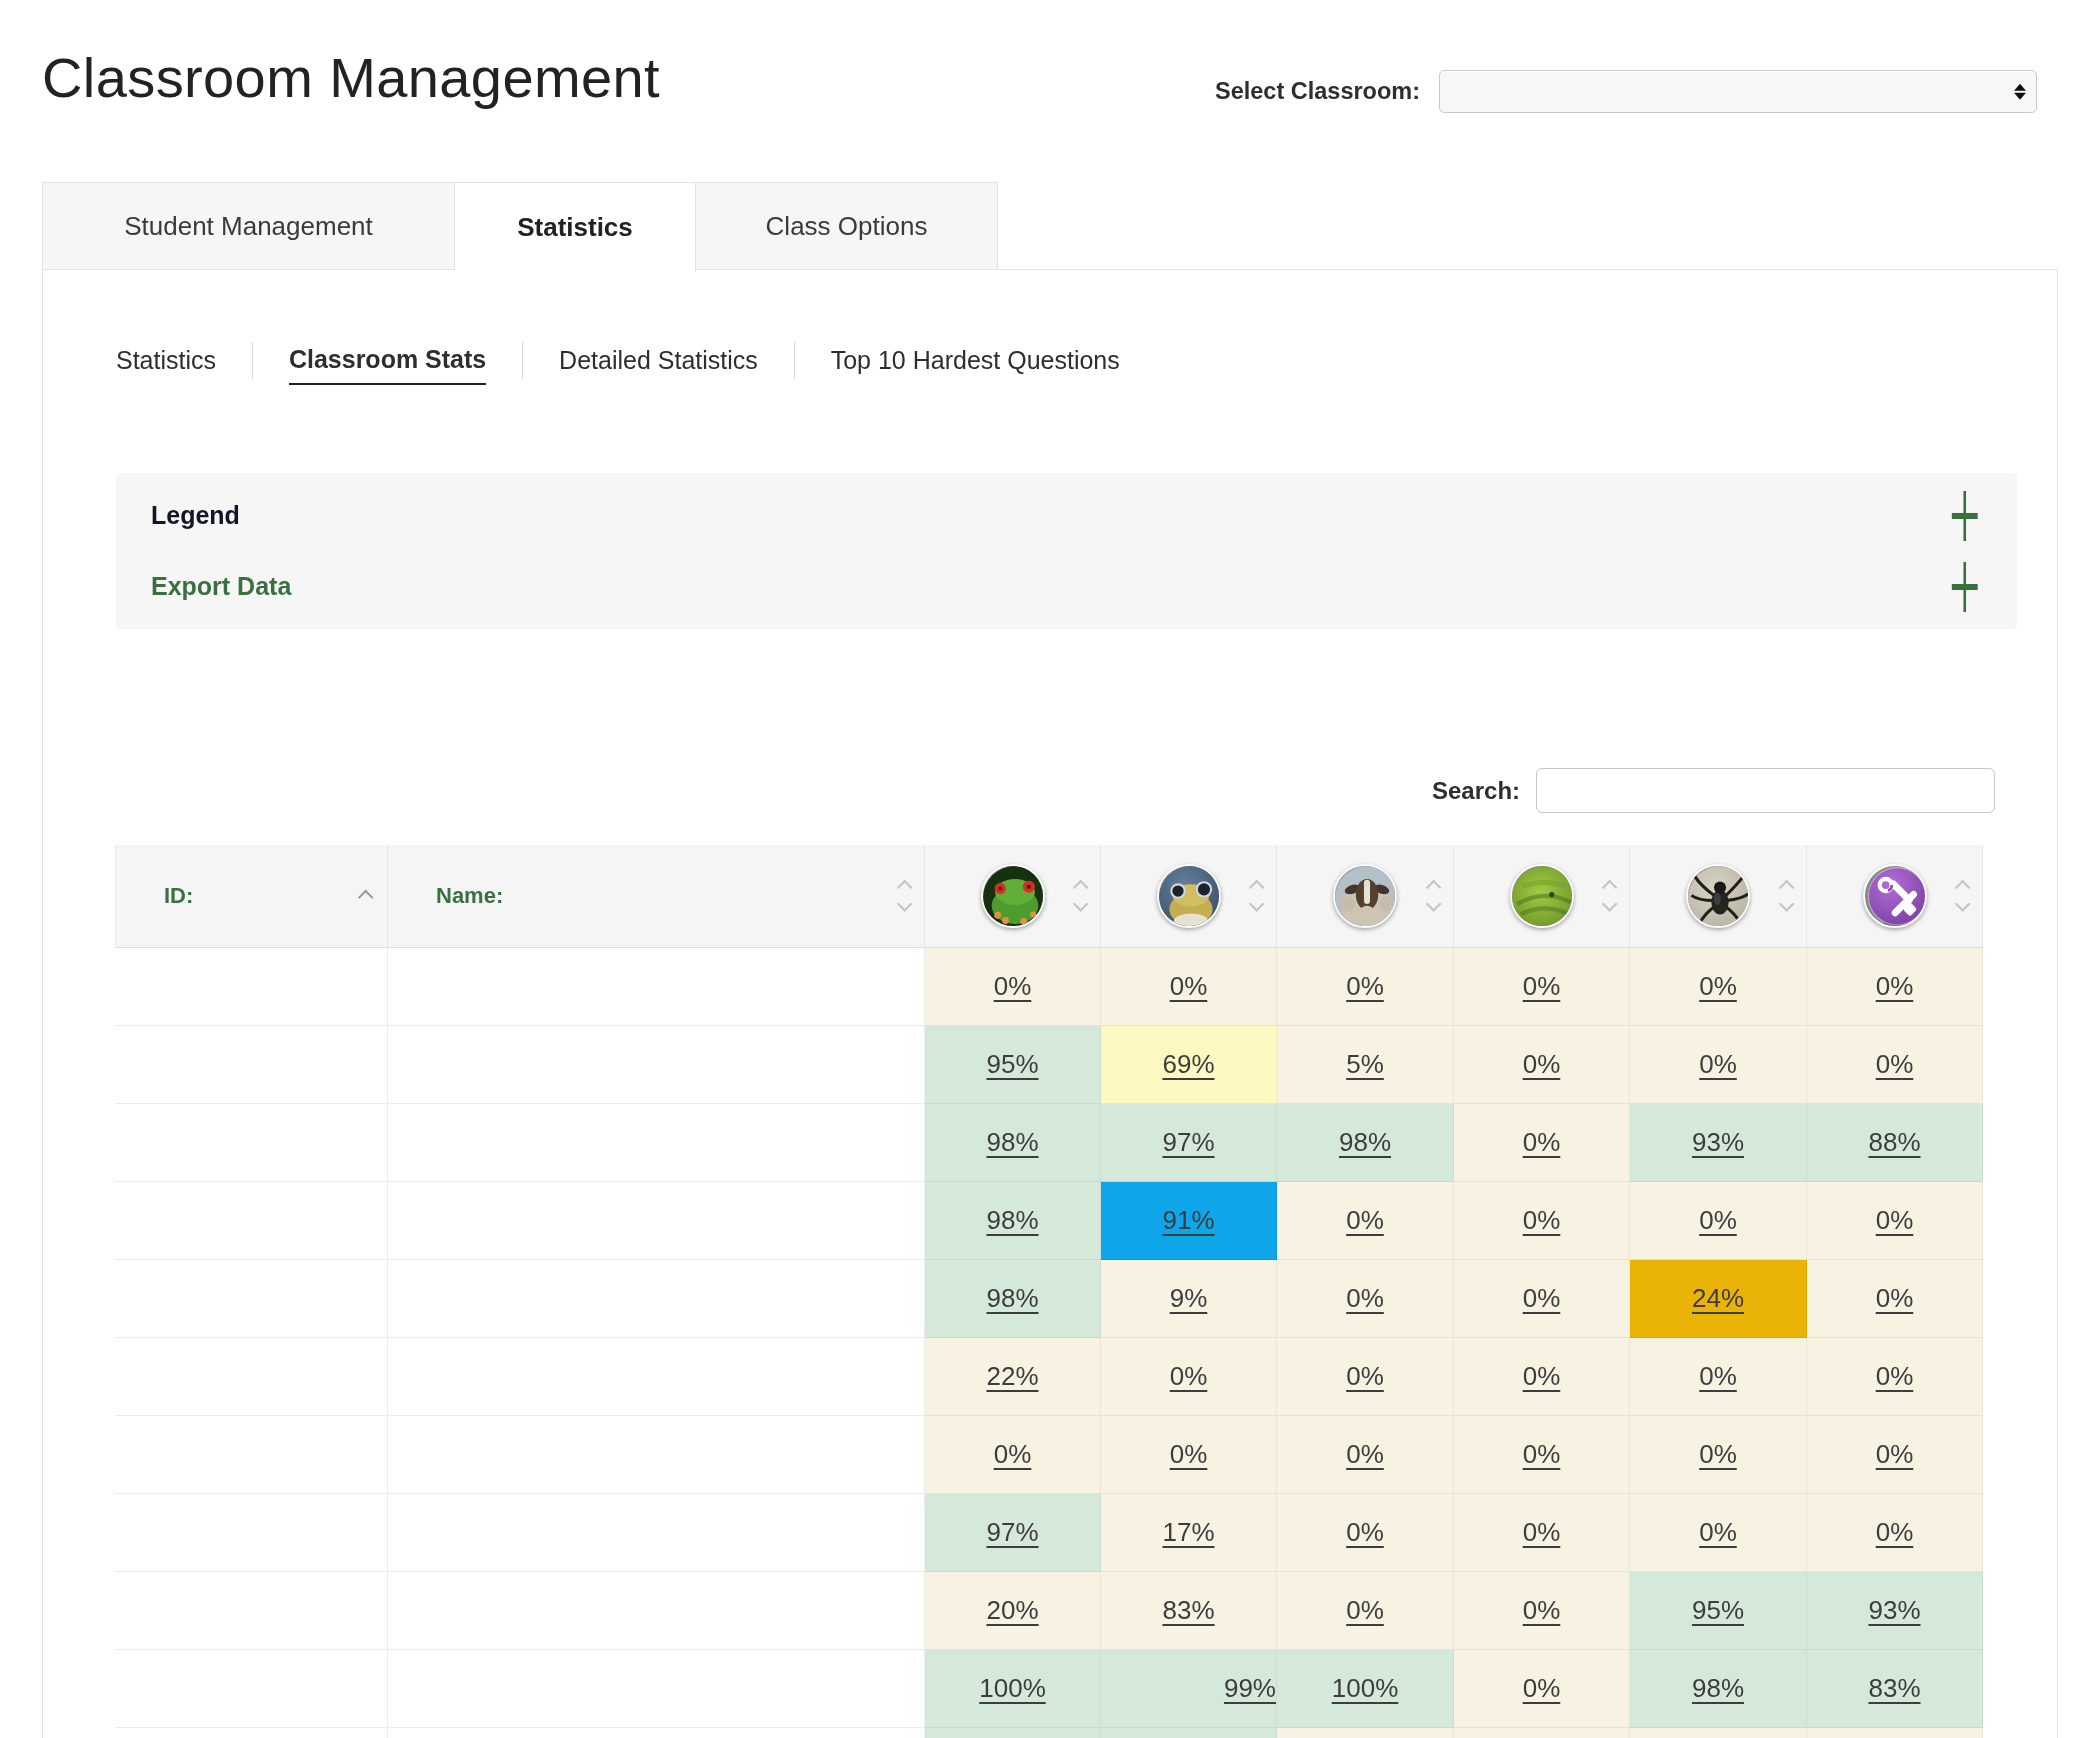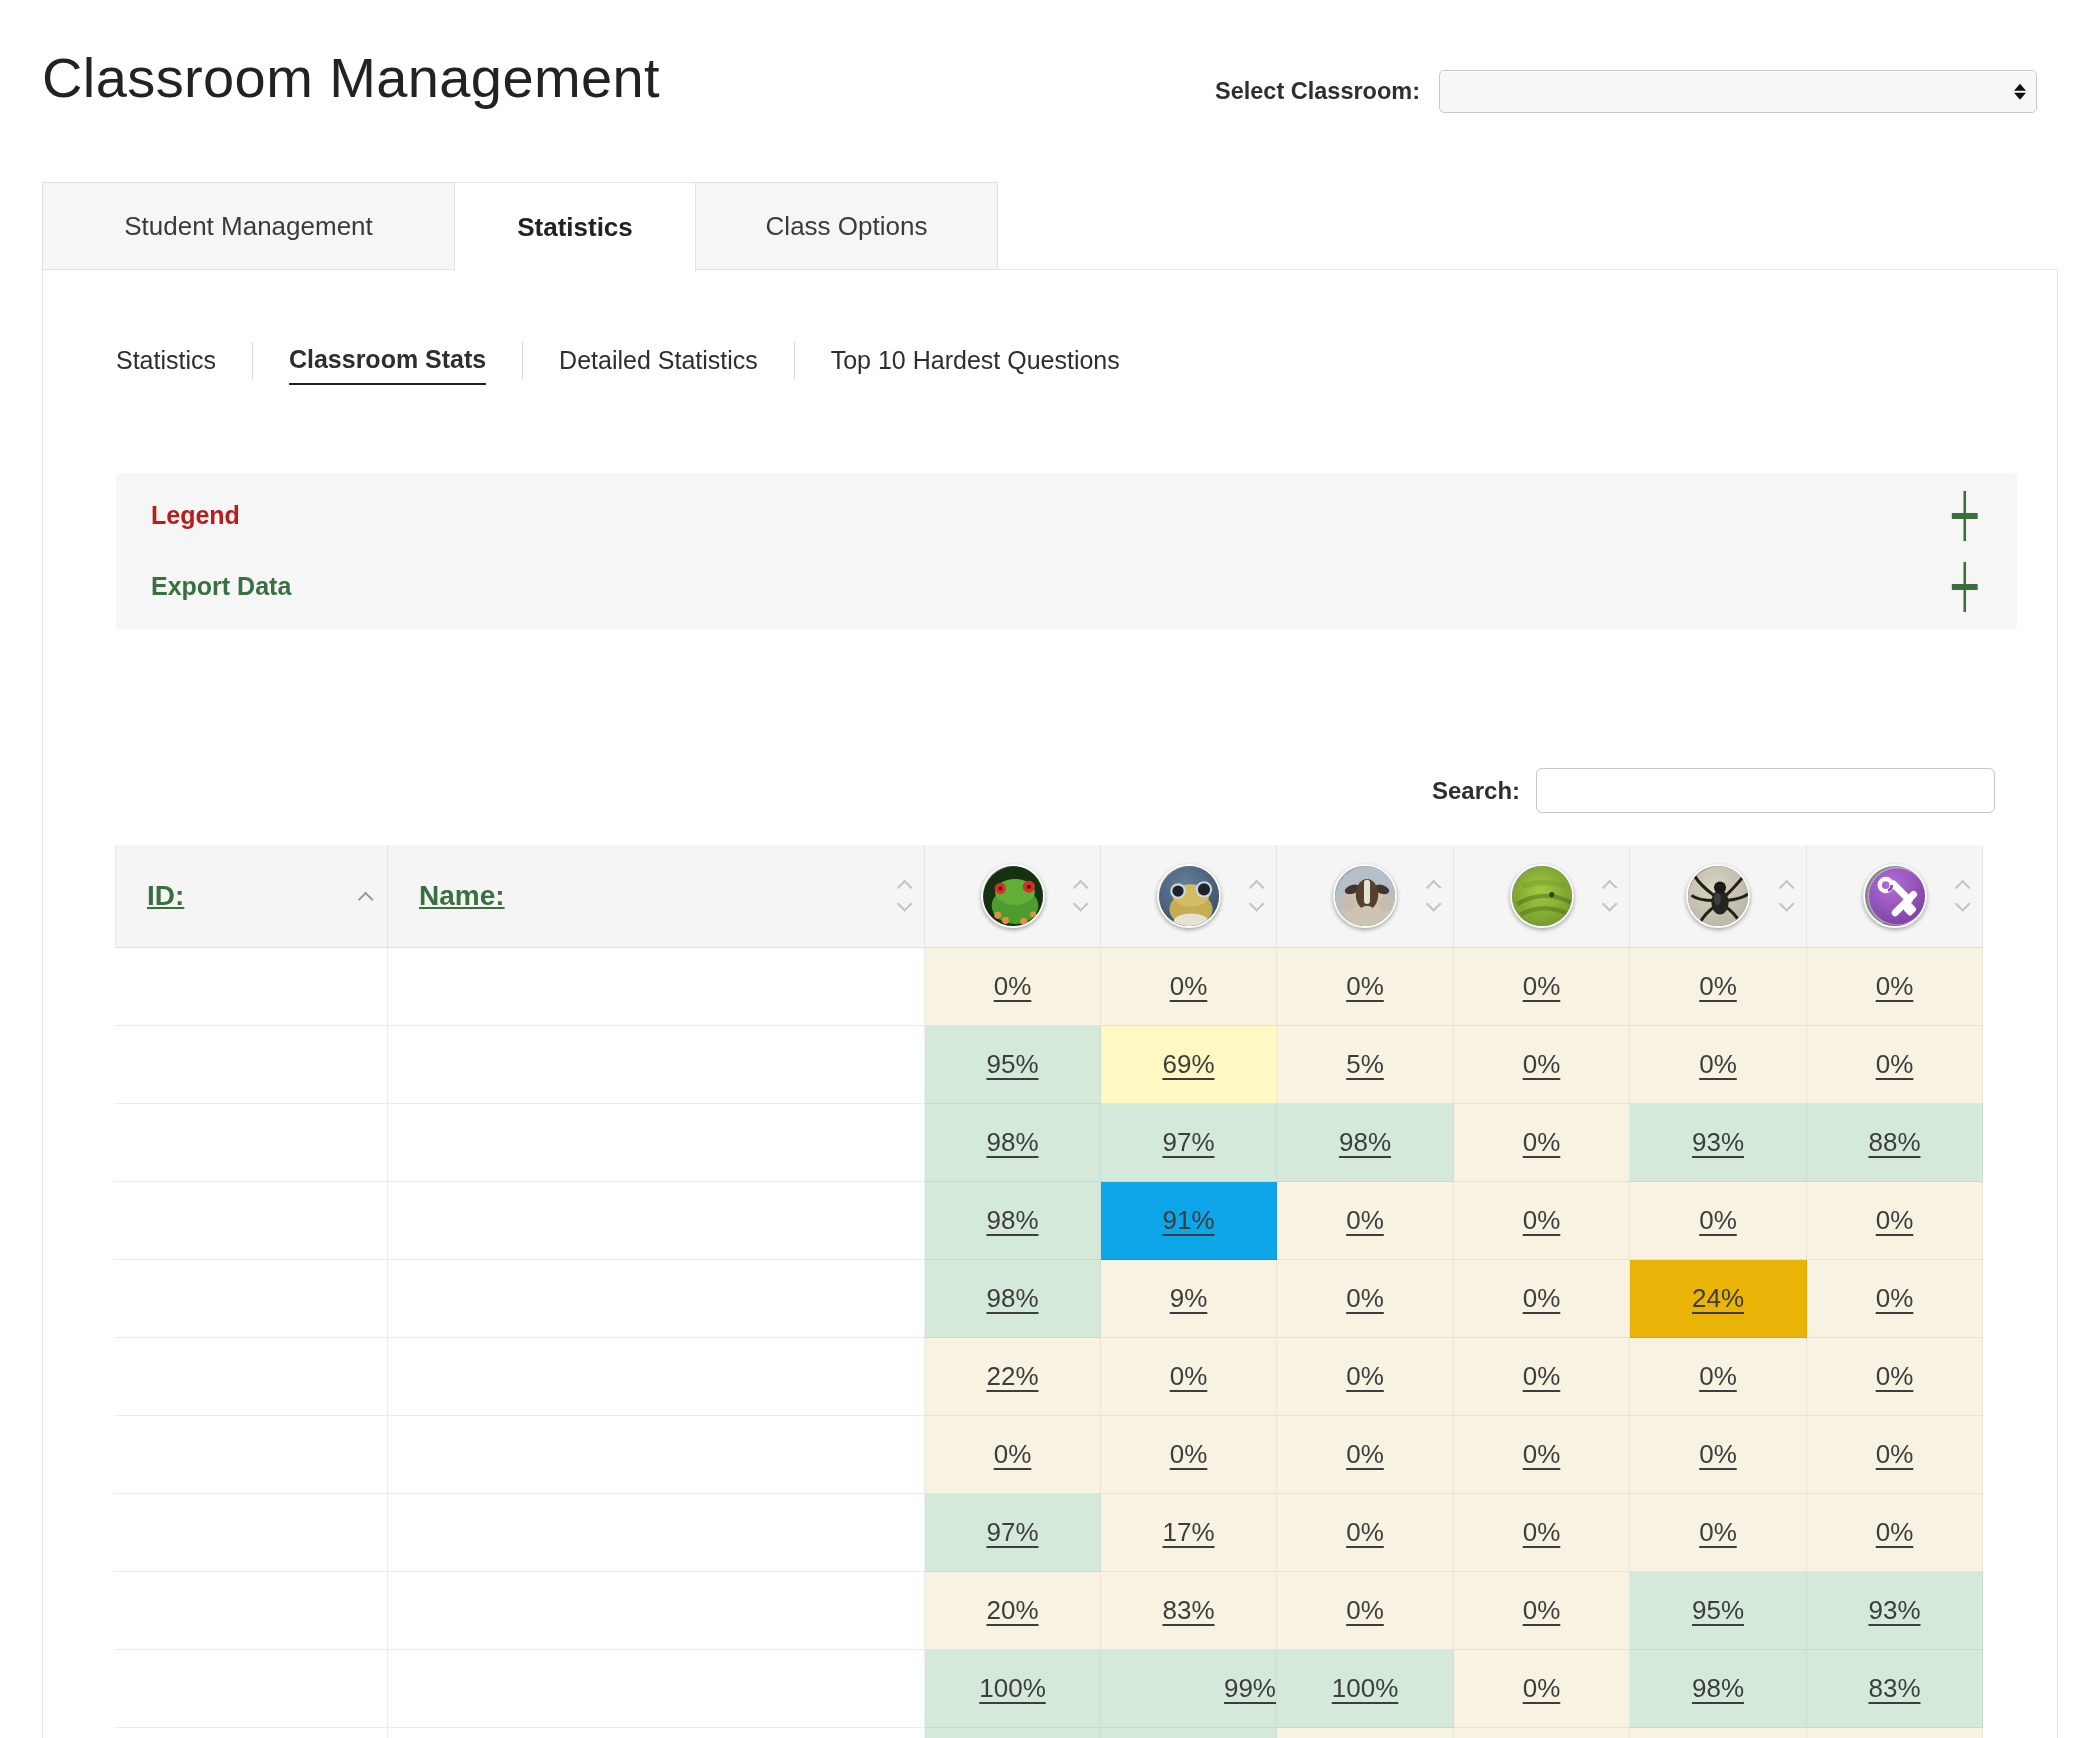--- a/index.html
+++ b/index.html
@@ -48,21 +48,21 @@
   #search-wrap label { font-size:24px; font-weight:600; color:#2e2e2e; margin-right:15.6px; }
   #search-input { width:459px; height:45px; border:0.9px solid #c8c8c8; border-radius:6px; background:#fff;
     font-size:22.6px; padding:0 12px; outline:none; }
 
   
   #table { left:115px; top:845px; display:grid; z-index:4;
     grid-template-columns:273px 537px 176px 176px 177px 176px 177px 176px; }
   .hcell { height:103px; background:#f5f5f5; border-right:0.9px solid #e7e7e7; border-bottom:0.9px solid #dedede;
     position:relative; display:flex; align-items:center; cursor:pointer; }
   .hcell:first-child { border-left:0.9px solid #e7e7e7; }
-  .hcell.htext { padding-left:31px; font-size:28px; font-weight:700;text-decoration:underline; }
+  .hcell.htext { padding-left:48px; font-size:22px; font-weight:700; }
   .hcell .avatar-wrap { margin:0 auto; }
   .cell { height:78px; border-right:0.9px solid rgba(0,0,0,.05); border-bottom:0.9px solid rgba(0,0,0,.06);
     display:flex; align-items:center; justify-content:center; }
   .wcell { background:#fff; border-right:0.9px solid #ececec; border-bottom:0.9px solid #ececec; }
   .wcell:first-child { border-left:0.9px solid #ececec; }
   .pct { font-size:26px; color:#3d3d3d; text-decoration:underline; text-underline-offset:5.2px; cursor:pointer; }
 
   .chev { display:inline-block; width:11.3px; height:11.3px; border-left:2.6px solid #c4c4c4; border-top:2.6px solid #c4c4c4; }
   .chev.up { transform:rotate(45deg); }
   .chev.dn { transform:rotate(225deg); }
@@ -101,21 +101,21 @@
     <div class="subnav-item">Statistics</div>
     <div class="subnav-sep"></div>
     <div class="subnav-item active">Classroom Stats</div>
     <div class="subnav-sep"></div>
     <div class="subnav-item">Detailed Statistics</div>
     <div class="subnav-sep"></div>
     <div class="subnav-item">Top 10 Hardest Questions</div>
   </nav>
 <div id="sections">
     <div class="acc" style="top: 473px;">
-      <span class="acc-label" style="color: #b91c1c; text-align: right;">Legend</span>
+      <span class="acc-label" style="color: #0f172a; text-align: right;">Legend</span>
       <svg width="29.5" height="50" viewBox="0 0 34 58">
         <rect x="15.5" y="0" width="3" height="58" fill="#3a7040"></rect>
         <rect x="2" y="25.5" width="30" height="7" fill="#3a7040"></rect>
       </svg>
     </div>
     <div class="acc" style="top: 544px;">
       <span class="acc-label" style="color: rgb(58, 112, 64);">Export Data</span>
       <svg width="29.5" height="50" viewBox="0 0 34 58">
         <rect x="15.5" y="0" width="3" height="58" fill="#3a7040"></rect>
         <rect x="2" y="25.5" width="30" height="7" fill="#3a7040"></rect>

